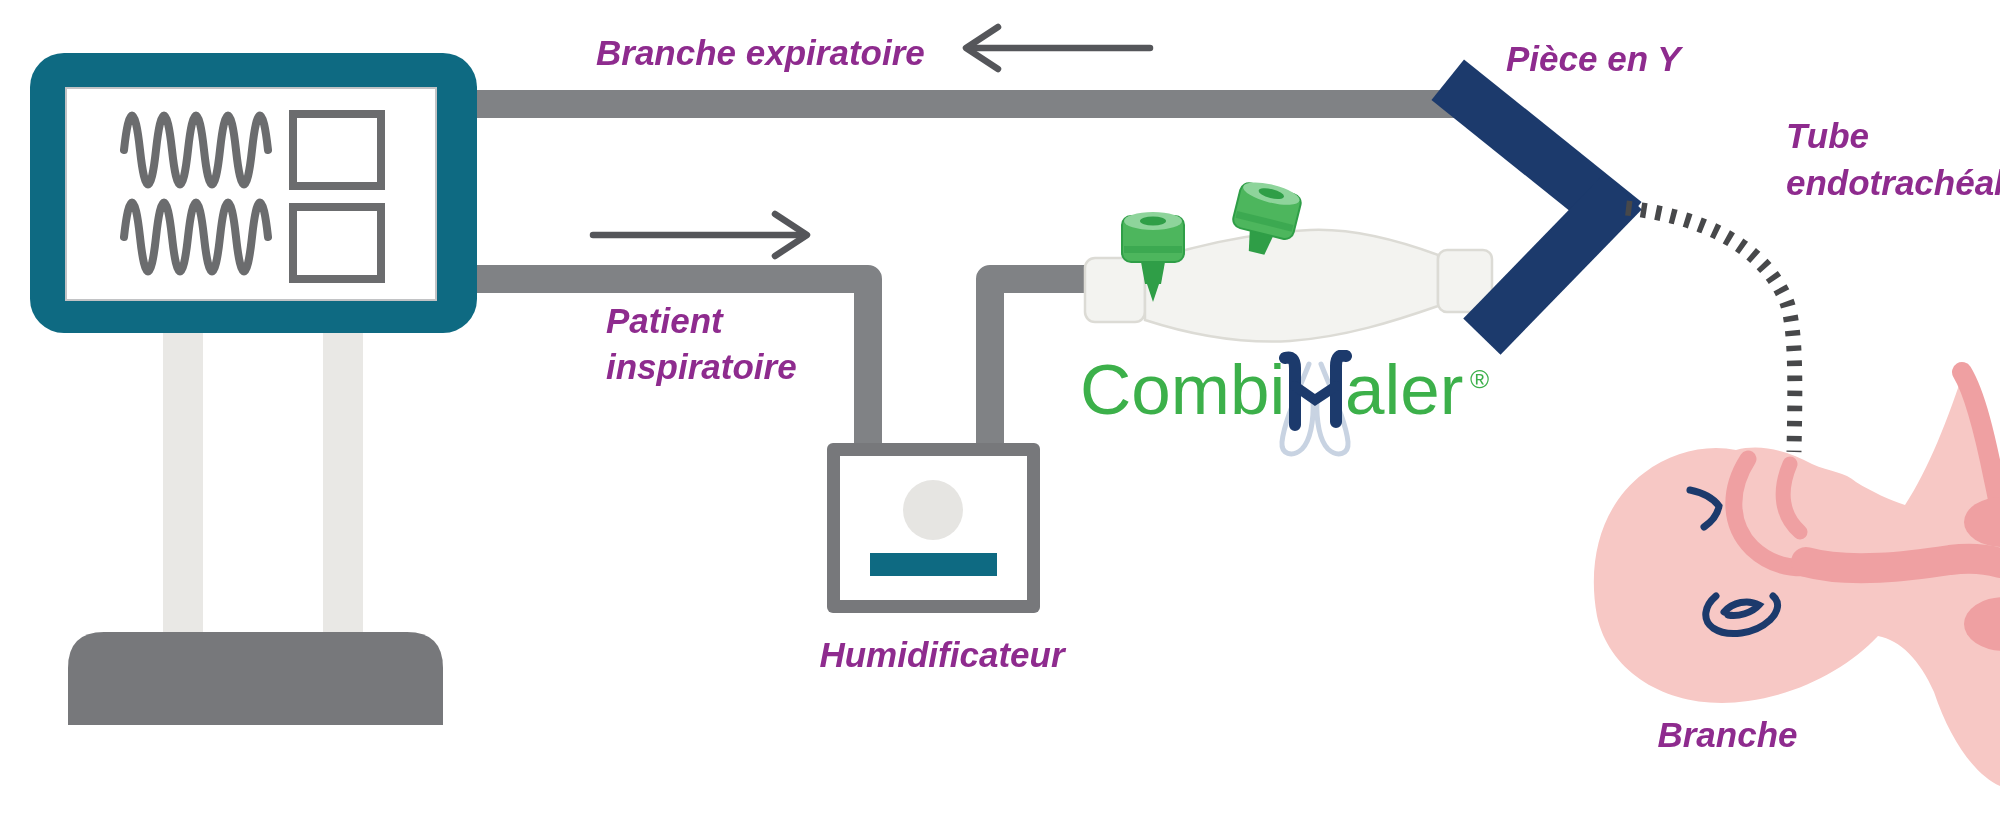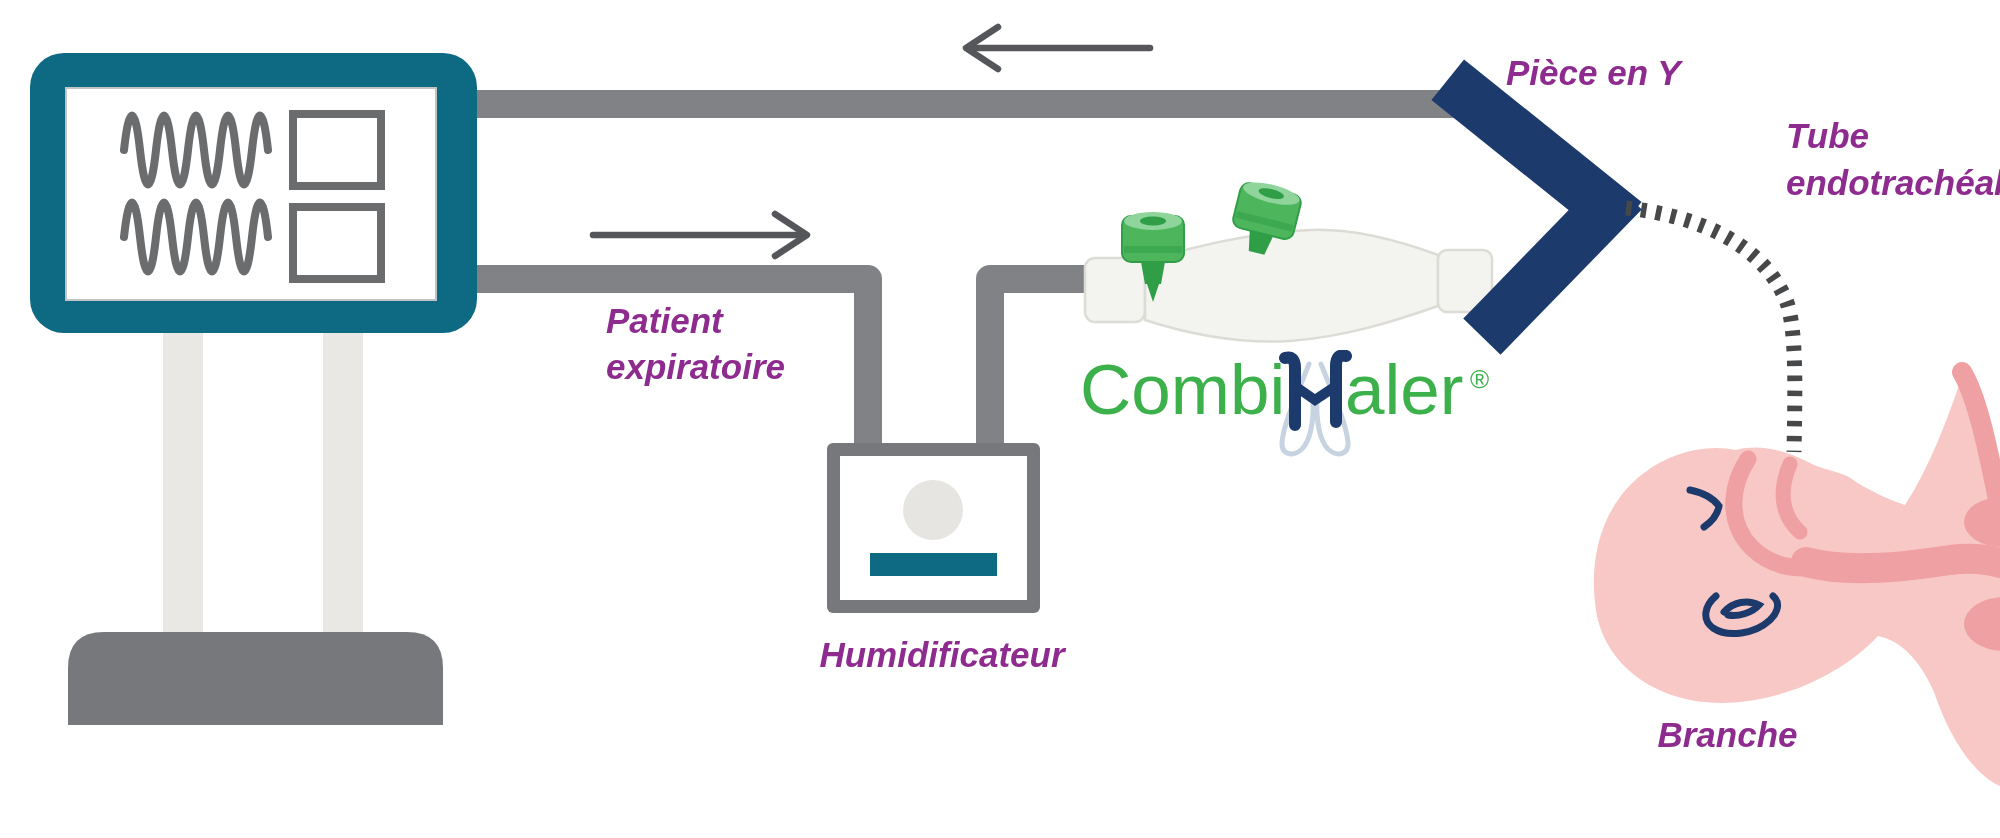--- a/index.html
+++ b/index.html
@@ -134,31 +134,32 @@
     <g>
       <path class="arrow-line" d="M968,48 H1150"></path>
       <path class="arrow-line" d="M998,27 L966,48 L998,69"></path>
     </g>
     <g>
       <path class="arrow-line" d="M593,235 H803"></path>
       <path class="arrow-line" d="M775,214 L807,235 L775,256"></path>
     </g>
   </svg>
 
+  <div class="lbl" style="left:596px;top:30px;">Branche expiratoire</div>
 
-  <div class="lbl" style="left:1506px;top:50px;">Pièce en Y</div>
+  <div class="lbl" style="left:1506px;top:36px;">Pièce en Y</div>
 
   <div class="lbl" style="left:1742px;top:112px;line-height:47px;margin-left:44px;">
     <div>Tube</div>
     <div>endotrachéal</div>
   </div>
 
   <div class="lbl" style="left:606px;top:298px;">
     <div>Patient</div>
-    <div>expiratoire</div>
+    <div>inspiratoire</div>
   </div>
 
   <div class="lbl center" style="left:812px;top:632px;width:260px;line-height:45px;">
     <div>Humidificateur</div>
   </div>
 
 
   <div class="lbl center" style="left:1655px;top:712px;width:145px;">Branche</div>
 
   <div id="logo">

